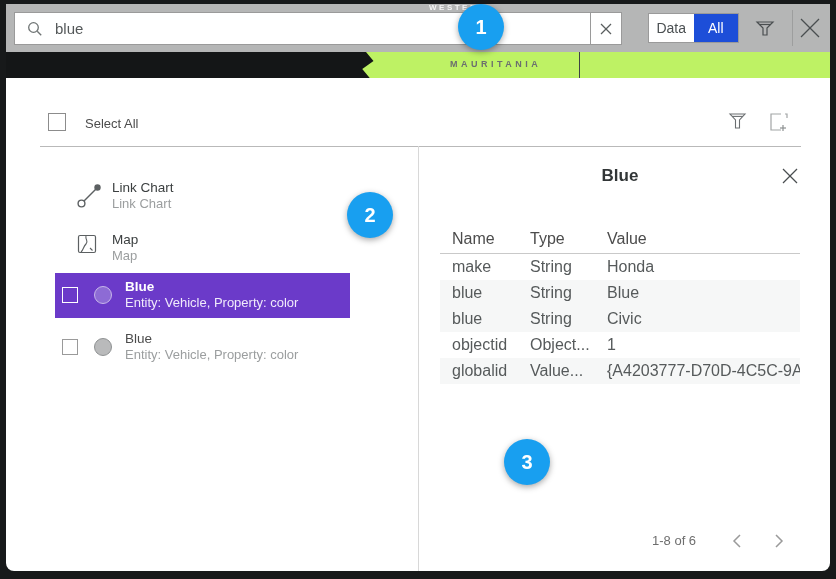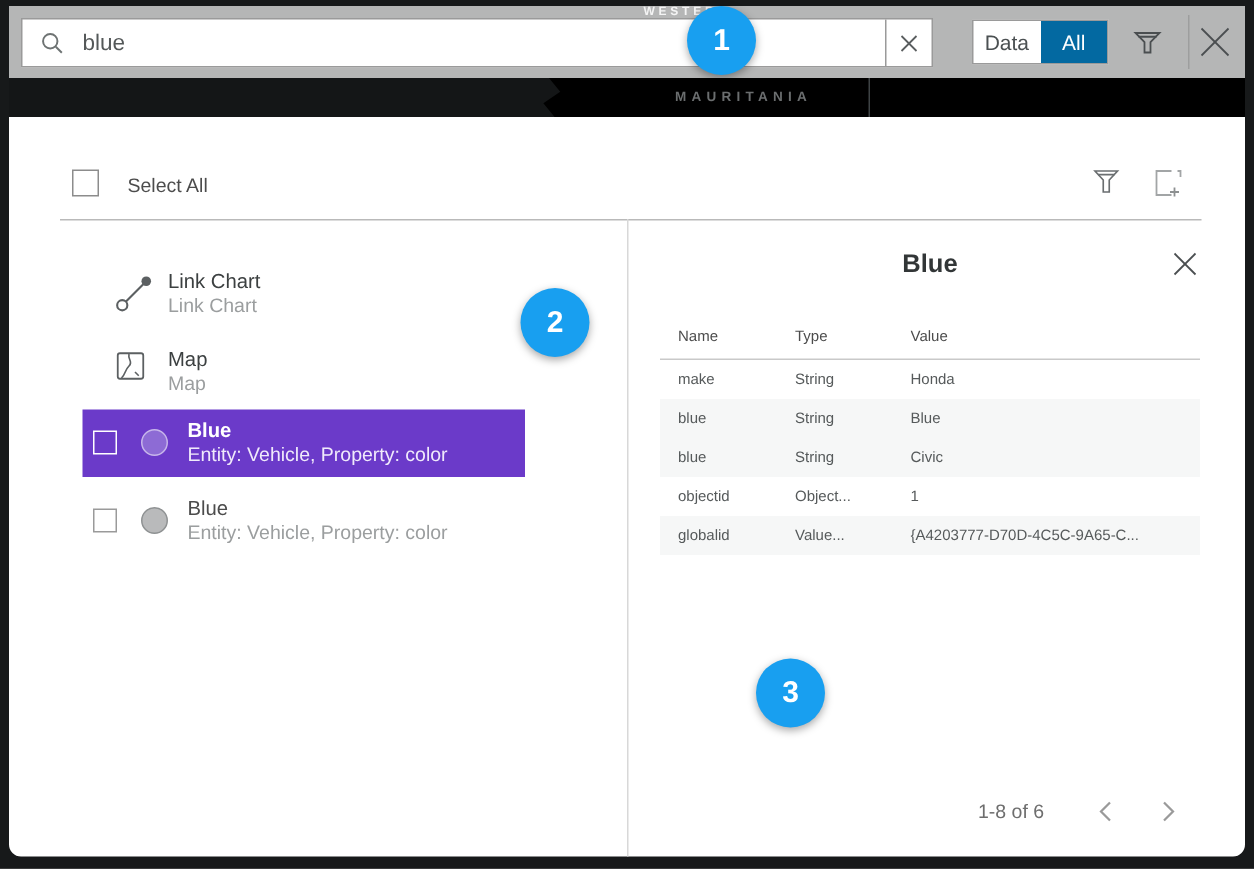--- a/index.html
+++ b/index.html
@@ -18,29 +18,29 @@
   .search-icon { flex:0 0 auto; margin-left:12px; display:flex; }
   .search-input { flex:1; border:none; outline:none; height:100%; padding-left:12px;
     font-family:inherit; font-size:15px; color:#545859; background:transparent; }
   .clear-btn { flex:0 0 31px; height:100%; border-left:1px solid #9a9a9a;
     display:flex; align-items:center; justify-content:center; cursor:pointer; }
 
   .scope-toggle { position:absolute; left:642px; top:9px; width:91px; height:30px;
     background:#ffffff; border:1px solid #9a9a9a; display:flex; }
   .scope-option { flex:1; display:flex; align-items:center; justify-content:center;
     font-size:14px; color:#4b5052; cursor:pointer; }
-  .scope-option.selected { background:#0369a1; color:#ffffff; }
+  .scope-option.selected { background:#1d4ed8; color:#ffffff; }
 
   .toolbar-filter { position:absolute; left:749px; top:14px; width:20px; height:20px; cursor:pointer; }
   .toolbar-divider { position:absolute; left:786px; top:6px; width:1px; height:36px; background:#9d9e9e; }
   .toolbar-close { position:absolute; left:793px; top:13px; width:22px; height:22px; cursor:pointer; }
 
   
   .map-strip { position:absolute; left:6px; top:52px; width:824px; height:26px;
-    background:#000000; overflow:hidden; }
+    background:#bef264; overflow:hidden; }
   .map-land { position:absolute; left:0; top:0; width:375px; height:26px; background:#141617;
     clip-path:polygon(0 0, 96% 0, 98% 35%, 95% 65%, 97% 100%, 0 100%); }
   .map-line { position:absolute; left:573px; top:0; width:1px; height:26px; background:#3e4345; }
   .map-strip-label { position:absolute; left:444px; top:7px; font-size:9px; font-weight:bold;
     letter-spacing:3.5px; color:#6b6e6f; }
 
   
   .panel { position:absolute; left:6px; top:78px; width:824px; height:493px;
     background:#ffffff; border-radius:0 0 8px 8px;text-decoration:underline; }
 
@@ -69,21 +69,21 @@
   .row-text { position:absolute; left:70px; top:5px; }
   .entity-row.selected .item-title { color:#ffffff; font-weight:bold; }
   .entity-row.selected .item-sub { color:#f0eafb; }
   .entity-row.plain .item-title { color:#4c4c4c; }
 
   
   .detail-title { position:absolute; left:434px; top:88px; width:360px; text-align:center;
     font-size:17px; font-weight:bold; color:#323637; }
   .detail-close { position:absolute; left:775px; top:89px; width:18px; height:18px; cursor:pointer; }
 
-  .detail-table { position:absolute; left:434px; top:132px; width:360px; font-size:10px; color:#565a5b; }
+  .detail-table { position:absolute; left:434px; top:146px; width:360px; font-size:16px; color:#565a5b; }
   .t-row { display:flex; align-items:center; height:26px; }
   .t-header { height:30px; border-bottom:1px solid #c9c9c9; color:#4c4c4c; }
   .t-row.stripe { background:#f6f7f7; }
   .cell-name { width:90px; padding-left:12px; white-space:nowrap; overflow:hidden; }
   .cell-type { width:77px; white-space:nowrap; overflow:hidden; }
   .cell-value { flex:1; padding-right:10px; white-space:nowrap; overflow:hidden; }
 
   .pagination { position:absolute; left:434px; top:450px; width:360px; height:28px; }
   .page-range { position:absolute; left:212px; top:5px; font-size:13px; color:#6e6e6e; }
   .page-prev { position:absolute; left:288px; top:3px; width:20px; height:20px; cursor:pointer; }

